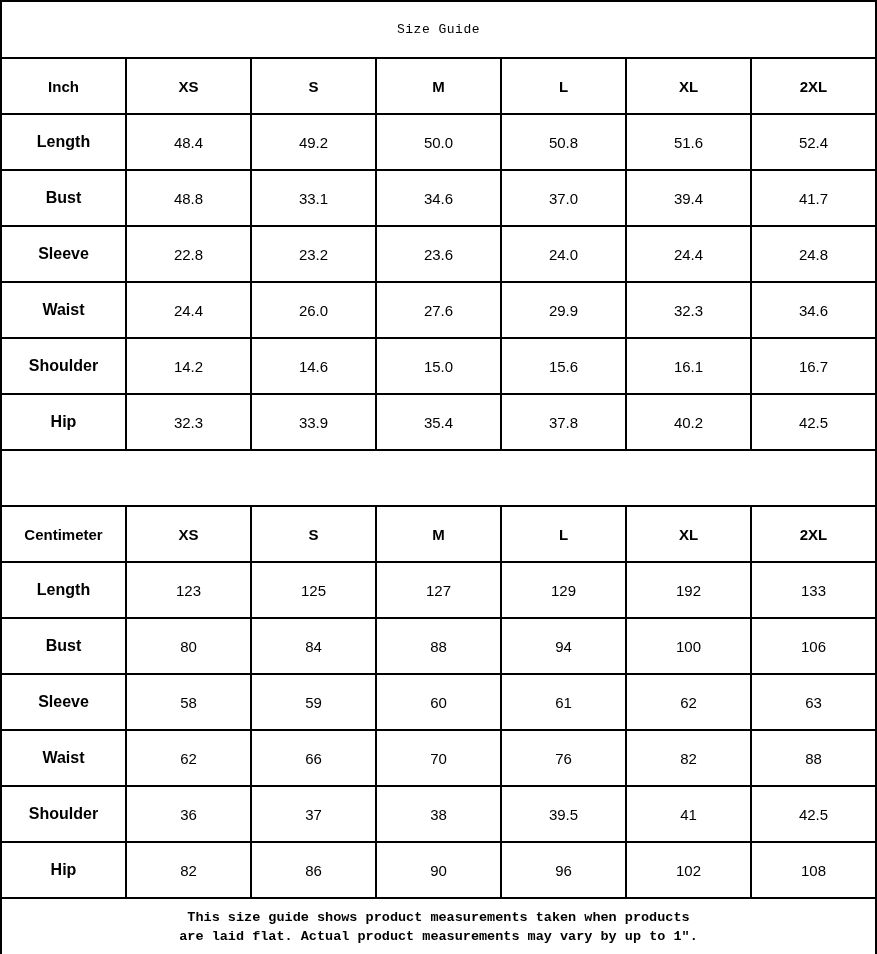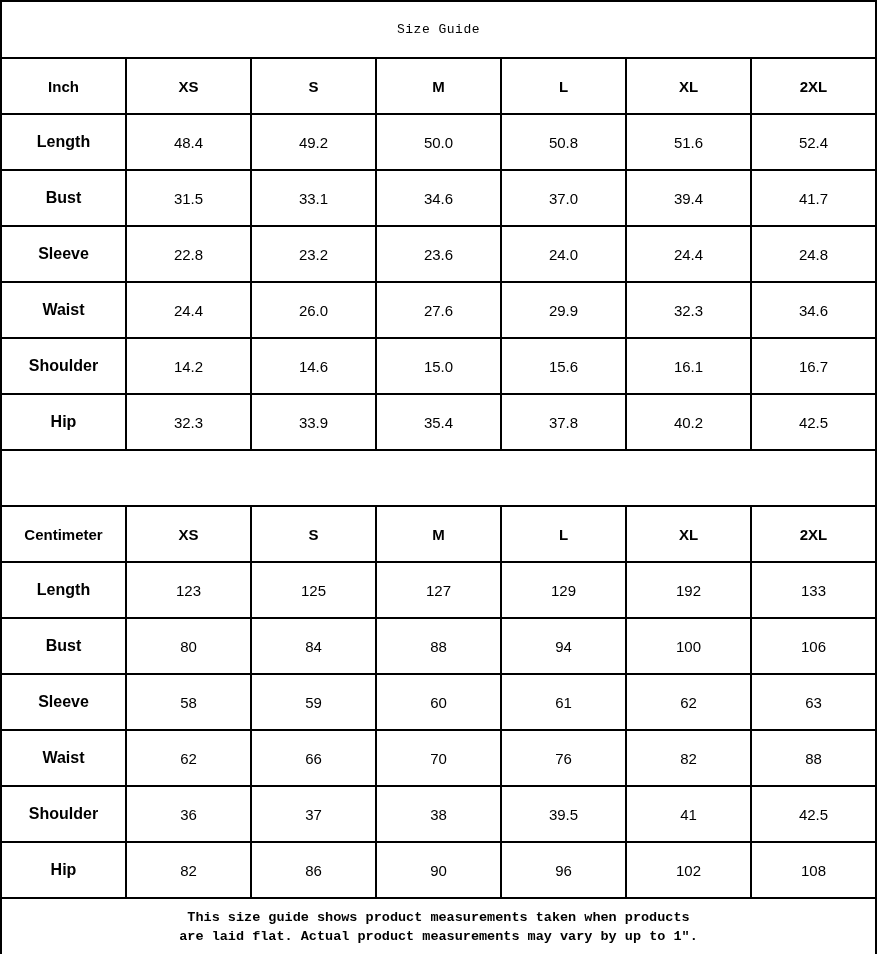--- a/index.html
+++ b/index.html
@@ -94,21 +94,21 @@
         <th class="label-cell">Length</th>
         <td class="value-cell">48.4</td>
         <td class="value-cell">49.2</td>
         <td class="value-cell">50.0</td>
         <td class="value-cell">50.8</td>
         <td class="value-cell">51.6</td>
         <td class="value-cell">52.4</td>
       </tr>
       <tr>
         <th class="label-cell">Bust</th>
-        <td class="value-cell">31.5</td>
+        <td class="value-cell">48.8</td>
         <td class="value-cell">33.1</td>
         <td class="value-cell">34.6</td>
         <td class="value-cell">37.0</td>
         <td class="value-cell">39.4</td>
         <td class="value-cell">41.7</td>
       </tr>
       <tr>
         <th class="label-cell">Sleeve</th>
         <td class="value-cell">22.8</td>
         <td class="value-cell">23.2</td>

